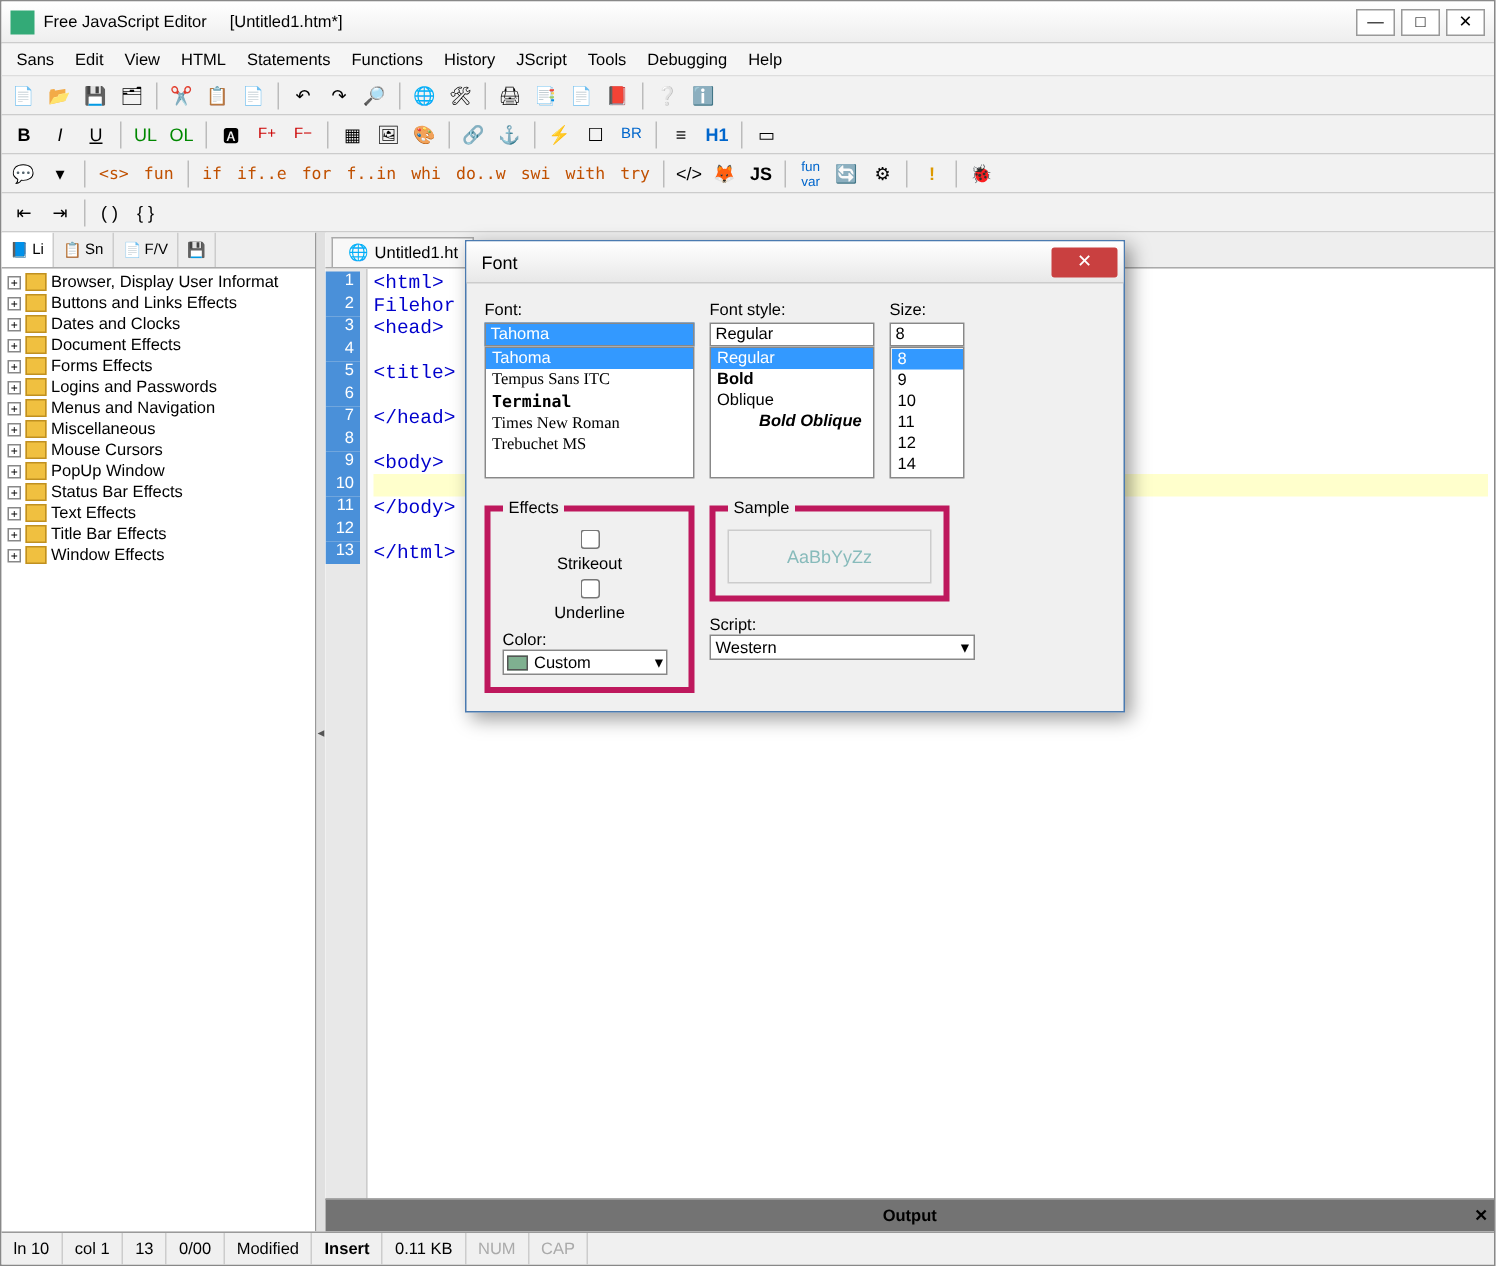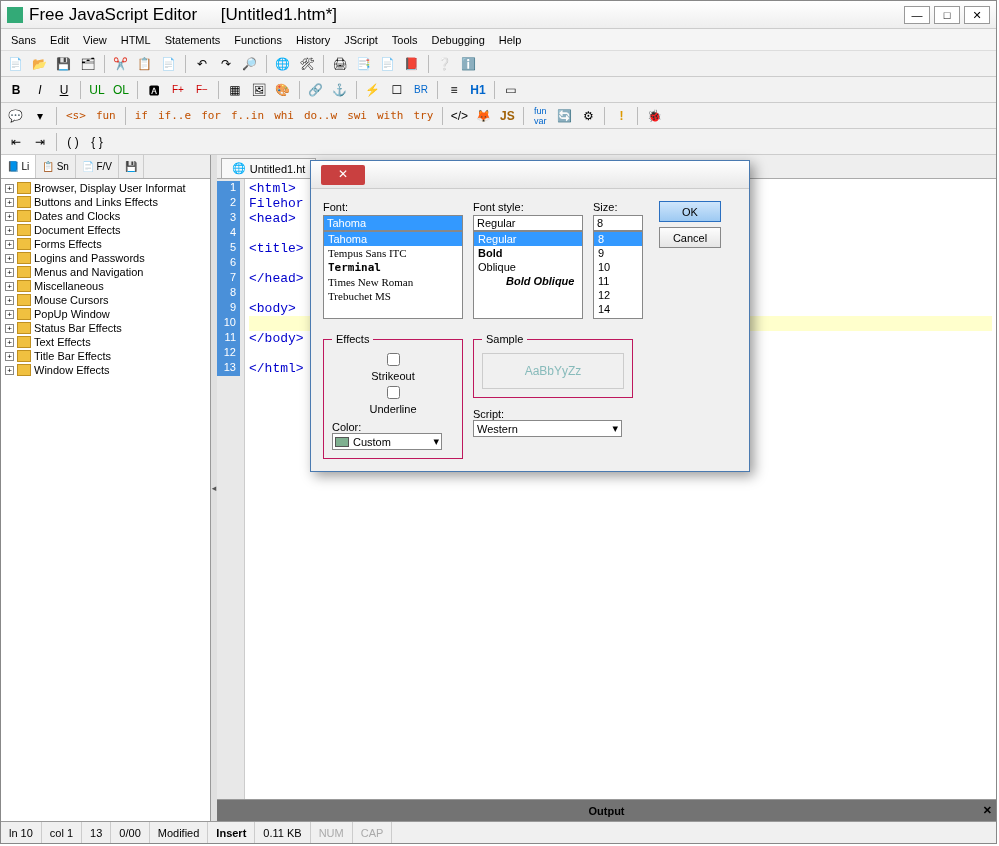--- a/index.html
+++ b/index.html
@@ -1,21 +1,21 @@
 <!DOCTYPE html>
 <html><head>
 <meta charset="utf-8">
 <style>
 * { box-sizing: border-box; margin: 0; padding: 0; }
 body { font-family: Tahoma, sans-serif; font-size: 11px; background: #fff; overflow: hidden; width: 999px; height: 846px; position: relative; }
 
 .window-frame { border: 1px solid #888; width: 997px; height: 844px; background: #f0f0f0; display: flex; flex-direction: column; }
 .titlebar { height: 28px; background: linear-gradient(#fff, #eee); border-bottom: 1px solid #ccc; display: flex; align-items: center; padding: 0 6px; }
 .titlebar-icon { width: 16px; height: 16px; background: #3a7; margin-right: 6px; }
-.titlebar-text { flex: 1; font-size: 17px; }
+.titlebar-text { flex: 1; font-size: 11px; }
 .titlebar-btns { display: flex; gap: 4px; }
 .winbtn { width: 26px; height: 18px; border: 1px solid #999; background: #fff; font-size: 11px; text-align: center; line-height: 16px; cursor: pointer; }
 
 .menubar { height: 22px; background: #f5f5f5; display: flex; align-items: center; padding: 0 4px; gap: 2px; border-bottom: 1px solid #ddd; }
 .menubar span { padding: 2px 6px; cursor: pointer; }
 
 .toolbar { height: 26px; background: #f2f2f2; border-bottom: 1px solid #ccc; display: flex; align-items: center; padding: 0 4px; gap: 2px; }
 .tbtn { width: 22px; height: 22px; display: flex; align-items: center; justify-content: center; cursor: pointer; font-size: 12px; border-radius: 2px; }
 .tsep { width: 1px; height: 18px; background: #bbb; margin: 0 3px; }
 .ttext { padding: 0 4px; font-family: monospace; font-size: 11px; color: #c05000; cursor: pointer; }
@@ -45,37 +45,37 @@
 .statusbar { height: 22px; border-top: 1px solid #999; background: #f0f0f0; display: flex; align-items: center; font-size: 11px; }
 .statusbar > div { padding: 0 8px; border-right: 1px solid #ccc; height: 100%; display: flex; align-items: center; }
 .statusbar .fill { flex: 1; }
 
 
 .dialog { position: absolute; left: 310px; top: 160px; width: 440px; background: #f0f0f0; border: 1px solid #4a7ab0; box-shadow: 4px 4px 12px rgba(0,0,0,0.4); }
 .dialog-title { height: 28px; background: linear-gradient(#fff, #e8e8e8); display: flex; align-items: center; padding: 0 4px 0 10px; font-size: 12px; border-bottom: 1px solid #ccc; }
 .dialog-title span:first-child { flex: 1; }
 .dlg-close { width: 44px; height: 20px; background: #c94040; color: #fff; text-align: center; line-height: 18px; cursor: pointer; border-radius: 2px; }
 .dialog-body { padding: 12px; }
-.font-row { display: flex; gap: 10px; margin-bottom: 10px; }
+.font-row { display: flex; gap: 10px; margin-bottom: 10px; align-items: flex-end; }
 .fcol { display: flex; flex-direction: column; }
 .fcol label { margin-bottom: 2px; }
 .finput { border: 1px solid #888; padding: 1px 3px; font-size: 11px; background: #fff; }
 .flist { border: 1px solid #888; background: #fff; overflow-y: scroll; font-size: 11px; }
 .flist div { padding: 1px 4px; cursor: pointer; }
 .flist div.sel { background: #3399ff; color: #fff; }
 .dlg-btn { width: 62px; height: 21px; border: 1px solid #888; background: linear-gradient(#fdfdfd,#e5e5e5); cursor: pointer; font-size: 11px; margin-bottom: 5px; }
 .dlg-btn.primary { border: 1px solid #2a6fc0; background: linear-gradient(#cfe6fb,#9dc9f2); }
-.fieldset { border: 1px solid #be185d; padding: 8px; margin-top: 4px; }
+.fieldset { border: 4px solid #be185d; padding: 8px; margin-top: 4px; }
 .fieldset legend { padding: 0 4px; font-size: 11px; }
 .chk { display: flex; align-items: center; gap: 4px; margin-bottom: 4px; flex-direction: column; }
 .chk input { width: 13px; height: 13px; }
 .colorbox { width: 110px; border: 1px solid #888; padding: 1px 2px; display: flex; align-items: center; gap: 4px; background: #fff; cursor: pointer; }
 .cswatch { width: 14px; height: 10px; border: 1px solid #555; }
 .sample-box { border: 1px solid #ccc; height: 36px; display: flex; align-items: center; justify-content: center; color: #8bb; font-size: 12px; }
-.script-sel { width: 149px; border: 1px solid #888; padding: 1px 3px; background: #fff; display: flex; justify-content: space-between; align-items: center; cursor: pointer; }
+.script-sel { width: 177px; border: 1px solid #888; padding: 1px 3px; background: #fff; display: flex; justify-content: space-between; align-items: center; cursor: pointer; }
 
 .splitter { width: 6px; background: #e0e0e0; cursor: col-resize; display:flex; align-items:center; justify-content:center;}
 .splitter::after{content:"◂";font-size:9px;color:#555;}
 </style>
 </head>
 <body>
 
 <div class="window-frame">
   <div class="titlebar">
     <div class="titlebar-icon"></div>
@@ -172,21 +172,21 @@
     <div class="ttext">for</div>
     <div class="ttext">f..in</div>
     <div class="ttext">whi</div>
     <div class="ttext">do..w</div>
     <div class="ttext">swi</div>
     <div class="ttext">with</div>
     <div class="ttext">try</div>
     <div class="tsep"></div>
     <div class="tbtn">&lt;/&gt;</div>
     <div class="tbtn" style="color:#c60">🦊</div>
-    <div class="tbtn" style="color:#a16207;font-weight:bold">JS</div>
+    <div class="tbtn" style="color:#000000;font-weight:bold">JS</div>
     <div class="tsep"></div>
     <div class="tbtn" style="color:#06c;font-size:9px">fun<br>var</div>
     <div class="tbtn">🔄</div>
     <div class="tbtn">⚙</div>
     <div class="tsep"></div>
     <div class="tbtn" style="color:#d90;font-weight:bold">!</div>
     <div class="tsep"></div>
     <div class="tbtn">🐞</div>
   </div>
 
@@ -347,20 +347,21 @@
     <div>Modified</div>
     <div style="font-weight:bold">Insert</div>
     <div>0.11 KB</div>
     <div style="color:#aaa">NUM</div>
     <div style="color:#aaa">CAP</div>
   </div>
 </div>
 
 <div class="dialog">
   <div class="dialog-title">
+    <span>Font</span>
     <div class="dlg-close">✕</div>
   </div>
   <div class="dialog-body">
     <div class="font-row">
       <div class="fcol" style="width:140px">
         <label>Font:</label>
         <input class="finput" style="background: rgb(51, 153, 255); color: rgb(255, 255, 255);" value="Tahoma">
         <div class="flist" id="fontlist" style="height:88px">
             <div class="sel">Tahoma</div>
             <div style="font-family: serif;">Tempus Sans ITC</div>
@@ -385,24 +386,20 @@
         <div class="flist" id="sizelist" style="height:88px">
             <div class="sel">8</div>
             <div>9</div>
             <div>10</div>
             <div>11</div>
             <div>12</div>
             <div>14</div>
             <div>16</div>
           </div>
       </div>
-      <div class="fcol" style="margin-left:6px">
-        <button class="dlg-btn primary">OK</button>
-        <button class="dlg-btn">Cancel</button>
-      </div>
     </div>
 
     <div style="display:flex;gap:10px">
       <fieldset class="fieldset" style="width:140px">
         <legend>Effects</legend>
         <div class="chk">
             <input type="checkbox" style="">
             <span>Strikeout</span>
           </div>
         <div class="chk">

